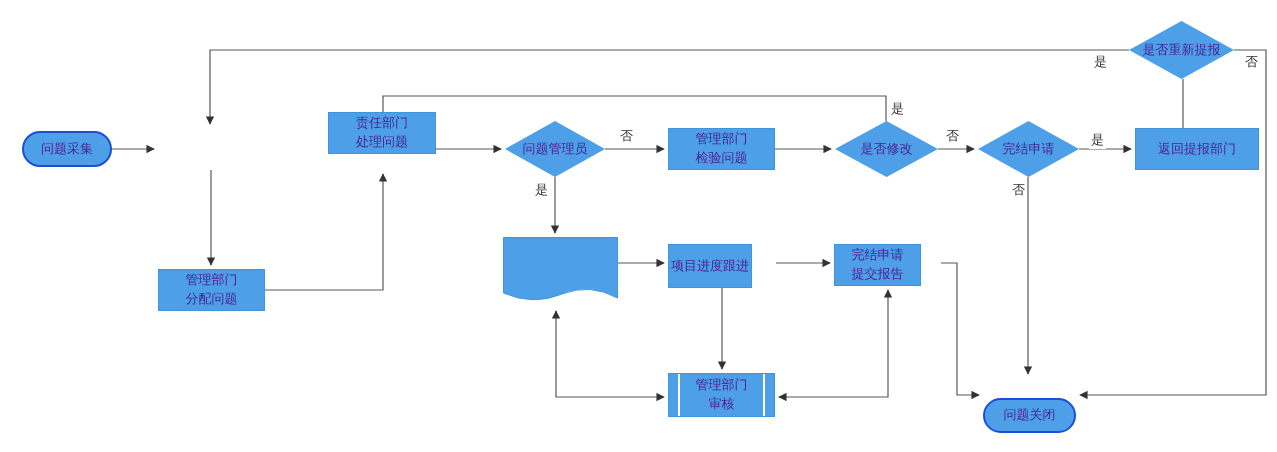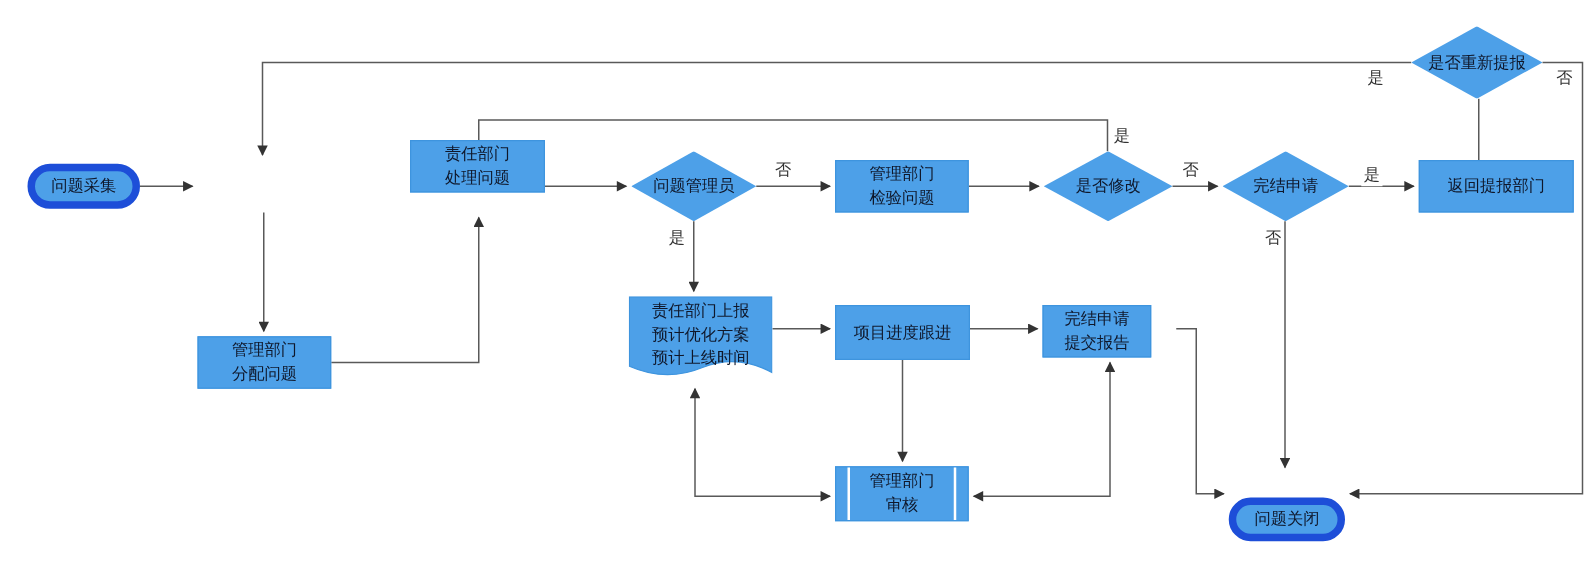--- a/index.html
+++ b/index.html
@@ -5,26 +5,26 @@
   html,body{margin:0;padding:0;background:#ffffff;}
   #canvas{
     position:relative;width:1277px;height:452px;overflow:hidden;
     font-family:"Liberation Sans","DejaVu Sans",sans-serif;
     background:#ffffff;
   }
   #edges{position:absolute;left:0;top:0;width:1277px;height:452px;}
   .edge{fill:none;stroke:#595959;stroke-width:1.2;}
   .node{
     position:absolute;display:flex;align-items:center;justify-content:center;
-    text-align:center;color:#0f172a;font-size:13px;line-height:1.45;
+    text-align:center;color:#4c1d95;font-size:13px;line-height:1.45;
     box-sizing:border-box;
   }
   .nlabel{white-space:pre-line;display:block;}
   .rect{background:#4da0e8;border:1px solid #3e94de;}
-  .rounded{background:#4da0e8;border:6px solid #1d4ed8;border-radius:18px;font-family:Liberation Serif, serif;}
+  .rounded{background:#4da0e8;border:2px solid #1d4ed8;border-radius:18px;font-family:Liberation Serif, serif;}
   .diamond{background:#4da0e8;clip-path:polygon(50% 0,100% 50%,50% 100%,0 50%);}
   .predefined{background:#4da0e8;border:1px solid #3e94de;}
   .predefined::before,.predefined::after{
     content:"";position:absolute;top:0;bottom:0;width:2px;background:#ffffff;
   }
   .predefined::before{left:9px;}
   .predefined::after{right:9px;}
   .document{background:transparent;}
   .document .shape{position:absolute;left:0;top:0;width:100%;height:100%;}
   .document .nlabel{position:relative;padding-bottom:12px;}
@@ -103,26 +103,23 @@
   </div>
 
   <div class="node diamond" style="left:1129px;top:21px;width:105px;height:58px">
     <span class="nlabel">是否重新提报</span>
   </div>
 
   <div class="node document" style="left:503px;top:237px;width:115px;height:74px">
     <svg class="shape" viewBox="0 0 115 74" preserveAspectRatio="none" xmlns="http://www.w3.org/2000/svg">
       <path d="M0.5,0.5 H114.5 V61 Q87,46 59,57 Q30,69 0.5,56 Z" fill="#4da0e8" stroke="#3e94de" stroke-width="1"></path>
     </svg>
-    <span class="nlabel">责任部门上报
-预计优化方案
-预计上线时间</span>
   </div>
 
-  <div class="node rect" style="left:668px;top:244px;width:108px;height:44px">
+  <div class="node rect" style="left:668px;top:244px;width:84px;height:44px">
     <span class="nlabel">项目进度跟进</span>
   </div>
 
   <div class="node rect" style="left:834px;top:244px;width:87px;height:42px">
     <span class="nlabel">完结申请
 提交报告</span>
   </div>
 
   <div class="node predefined" style="left:668px;top:373px;width:107px;height:44px">
     <span class="nlabel">管理部门

